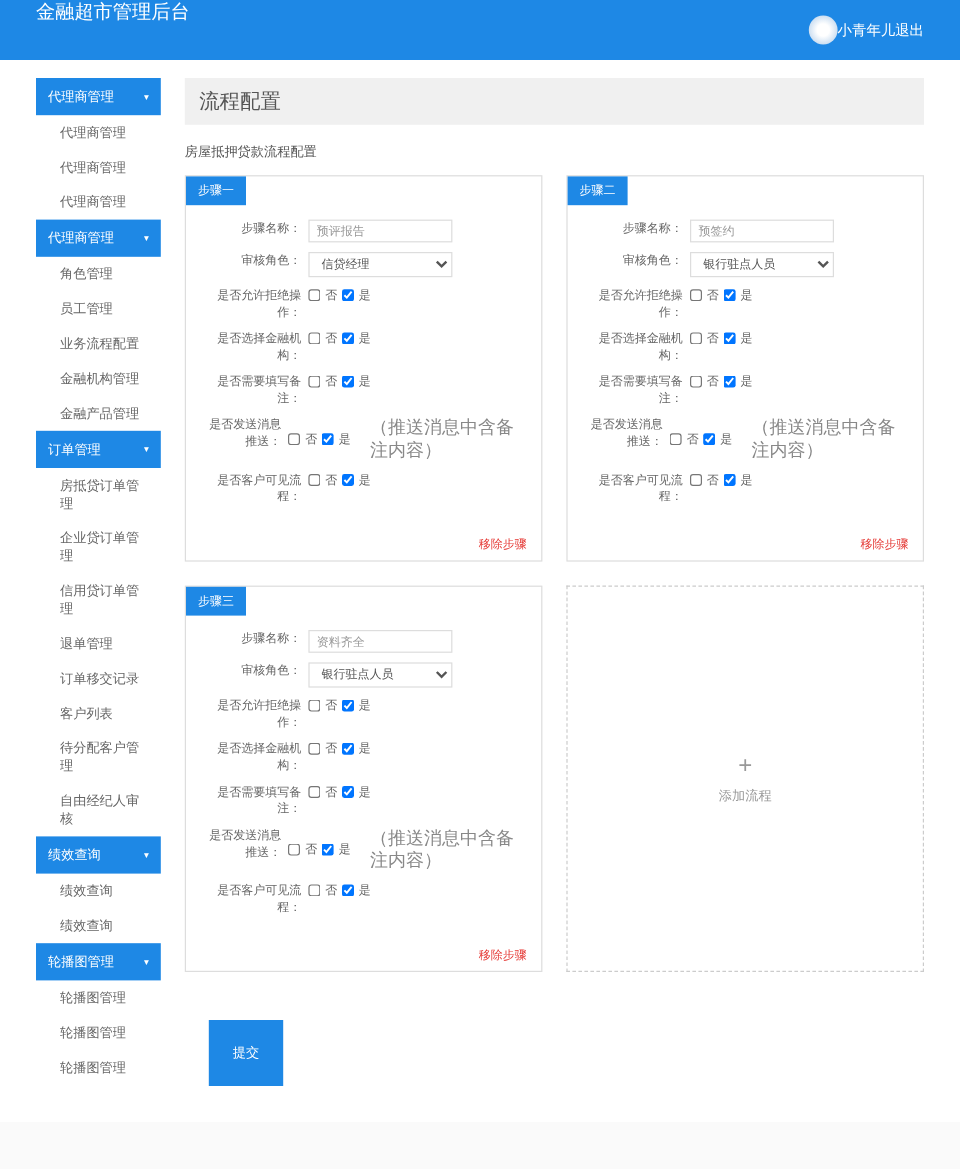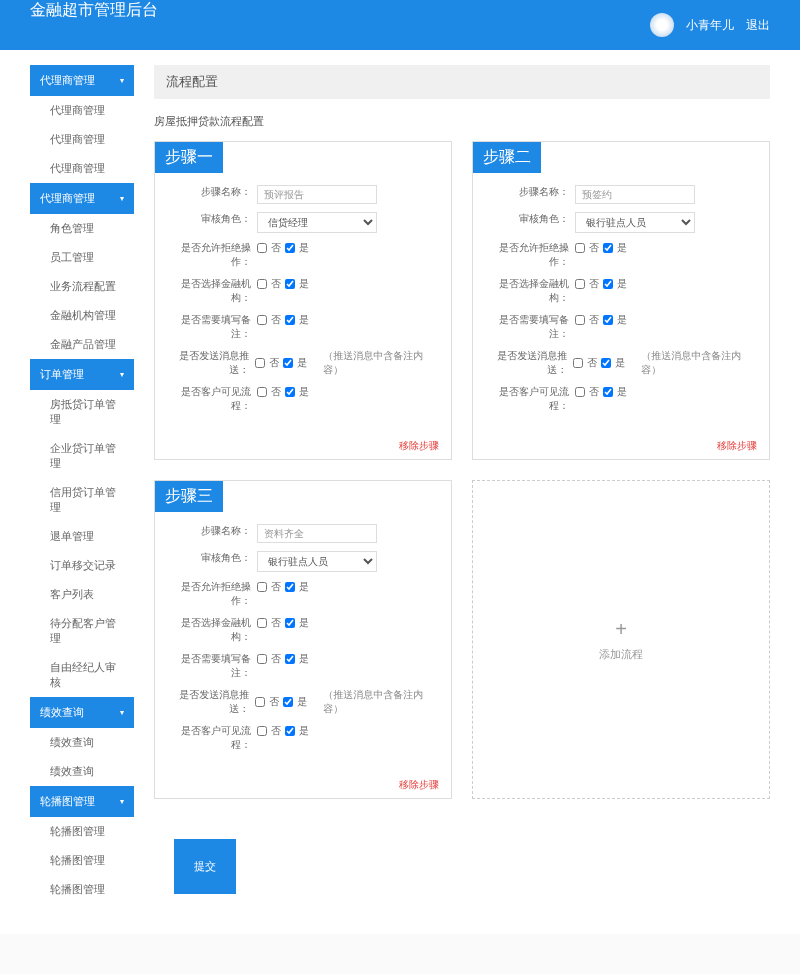--- a/index.html
+++ b/index.html
@@ -1,40 +1,40 @@
 <!DOCTYPE html>
 <html><head>
 <meta charset="utf-8">
 <style>
 *{box-sizing:border-box;margin:0;padding:0;font-family:"Microsoft YaHei",Arial,sans-serif}
 body{background:#fff;width:800px}
 .header{background:#1e88e5;color:#fff;height:50px;display:flex;justify-content:space-between;padding:0 30px}
 .header-title{font-size:16px;font-weight:500}
-.header-user{display:flex;align-items:center;gap:12px;font-size:12px}
+.header-user{display:flex;align-items:center;font-size:12px}
 .avatar{width:24px;height:24px;border-radius:50%;background:radial-gradient(circle,#fff 30%,#a8c8e8)}
 .header-user a{color:#fff;text-decoration:none;cursor:pointer}
 .main{display:flex;padding:15px 30px 30px;gap:20px}
 .sidebar{width:104px;flex-shrink:0}
 .menu-header{background:#1e88e5;color:#fff;padding:8px 10px;font-size:11px;display:flex;justify-content:space-between;align-items:center;cursor:pointer}
 .menu-header::after{content:"▾";font-size:8px}
 .menu-item{padding:7px 10px 7px 20px;font-size:11px;color:#666;cursor:pointer}
 .content{flex:1}
-.content-title{background:#f0f0f0;padding:8px 12px;font-size:13px;color:#555;margin-bottom:15px}
+.content-title{background:#f0f0f0;padding:8px 12px;font-size:17px;color:#555;margin-bottom:15px}
 .subtitle{font-size:11px;color:#555;margin-bottom:12px}
 .steps-row{display:flex;gap:20px;margin-bottom:20px}
 .step-card{border:1px solid #ddd;flex:1;font-size:11px;position:relative}
-.step-head{background:#1e88e5;color:#fff;padding:5px 10px;display:inline-block;font-size:16px}
+.step-head{background:#1e88e5;color:#fff;padding:5px 10px;display:inline-block;font-size:10px}
 .step-body{padding:12px}
 .form-row{display:flex;align-items:flex-start;margin-bottom:8px}
 .form-label{width:90px;text-align:right;color:#666;font-size:10px;padding-right:6px}
 .form-input{border:1px solid #ddd;padding:3px 6px;font-size:10px;width:120px;color:#999}
 .form-select{border:1px solid #ddd;padding:3px 6px;font-size:10px;width:120px;color:#555;background:#fff}
 .check-group{display:flex;align-items:center;gap:4px;font-size:10px;color:#666}
 .check-group input{width:10px;height:10px}
-.hint{color:#888;font-size:10px;margin-left:12px}
+.hint{color:#888;font-size:15px;margin-left:12px}
 .remove-link{color:#e53935;font-size:10px;text-align:right;padding:6px 12px;cursor:pointer;display:block}
 .add-card{border:1px dashed #ccc;flex:1;display:flex;flex-direction:column;align-items:center;justify-content:center;color:#999;font-size:11px;cursor:pointer;min-height:180px}
 .add-card .plus{font-size:20px;font-weight:200;margin-bottom:6px}
 .submit-btn{background:#1e88e5;color:#fff;border:none;padding:20px 20px;font-size:11px;cursor:pointer;margin-top:20px;margin-left:20px}
 .files-section{background:#fafafa;padding:20px 10px;display:flex;flex-wrap:wrap;gap:6px}
 </style>
 </head>
 <body>
 
 <div class="header">

